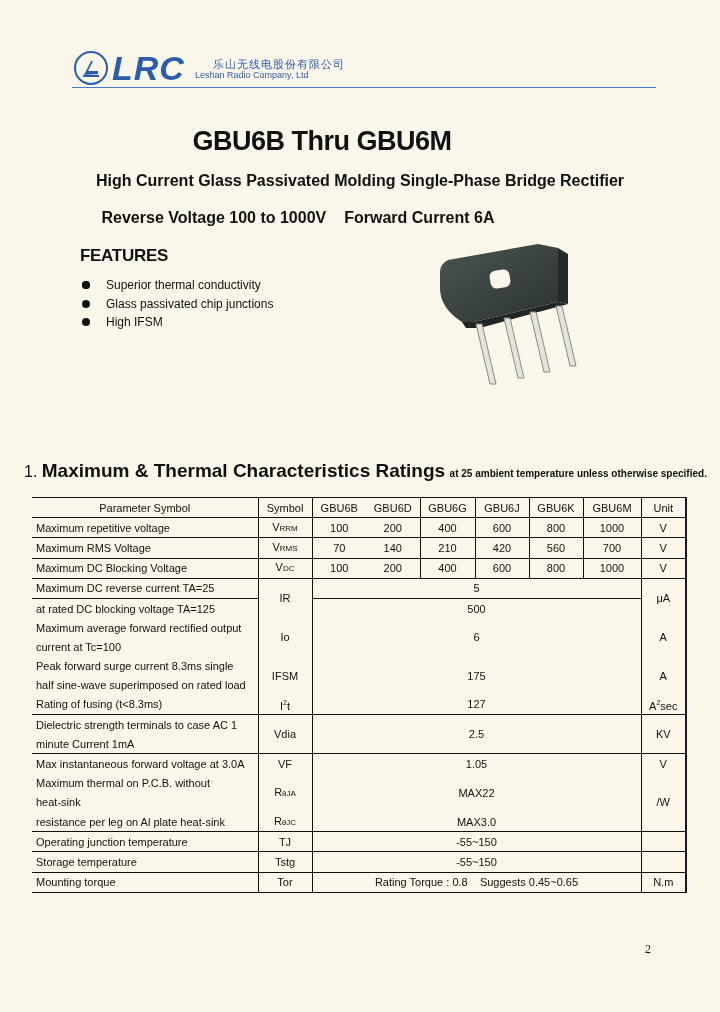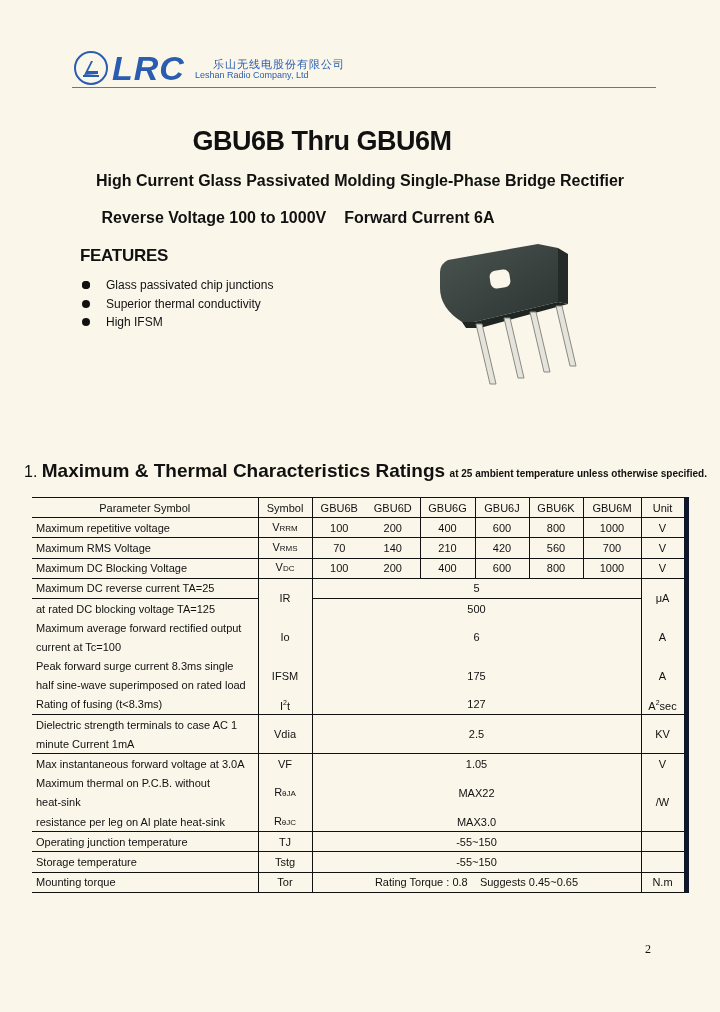--- a/index.html
+++ b/index.html
@@ -42,21 +42,21 @@
     position:absolute; left:32px; top:497px; width:654px; border-collapse:collapse; font-size:11px; table-layout:fixed;
   }
   table.spec td {
     height:19.2px; padding:0 4px; vertical-align:middle; line-height:12px; white-space:nowrap;
     border-top:1px solid #111; border-bottom:1px solid #111;
   }
   table.spec td.c { text-align:center; }
   table.spec td.vr { border-right:1px solid #111; }
   table.spec td.noB { border-bottom:none; }
   table.spec td.noT { border-top:none; }
-  .tbl-right { border-right:5px solid #0f172a; }
+  .tbl-right { border-right:2px solid #0f172a; }
   .sym-sub { font-size:8px; }
   sup { font-size:7px; vertical-align:5px; }
 
   .page-num { position:absolute; left:645px; top:942px; font-family:"Liberation Serif", serif; font-size:12px; }
 </style>
 </head>
 <body>
 
 <div class="header">
   <div class="logo-circle">
@@ -73,22 +73,22 @@
 
 <div class="title">GBU6B Thru GBU6M</div>
 <div class="subtitle">High Current Glass Passivated Molding Single-Phase Bridge Rectifier</div>
 <div class="specline">
   <span>Reverse Voltage 100 to 1000V</span><span>Forward Current 6A</span>
 </div>
 
 <div class="features-h">FEATURES</div>
 <ul class="features">
   <li><span class="bullet"></span></li>
+  <li><span class="bullet"></span><span>Superior thermal conductivity</span></li>
   <li><span class="bullet"></span><span>Glass passivated chip junctions</span></li>
-  <li><span class="bullet"></span><span>Superior thermal conductivity</span></li>
   <li><span class="bullet"></span><span>High IFSM</span></li>
 </ul>
 
 <svg class="product-image" viewBox="0 0 180 148">
   <defs>
     <linearGradient id="body" x1="0" y1="0" x2="1" y2="1">
       <stop offset="0" stop-color="#4a5450"></stop>
       <stop offset="1" stop-color="#2c3431"></stop>
     </linearGradient>
   </defs>

